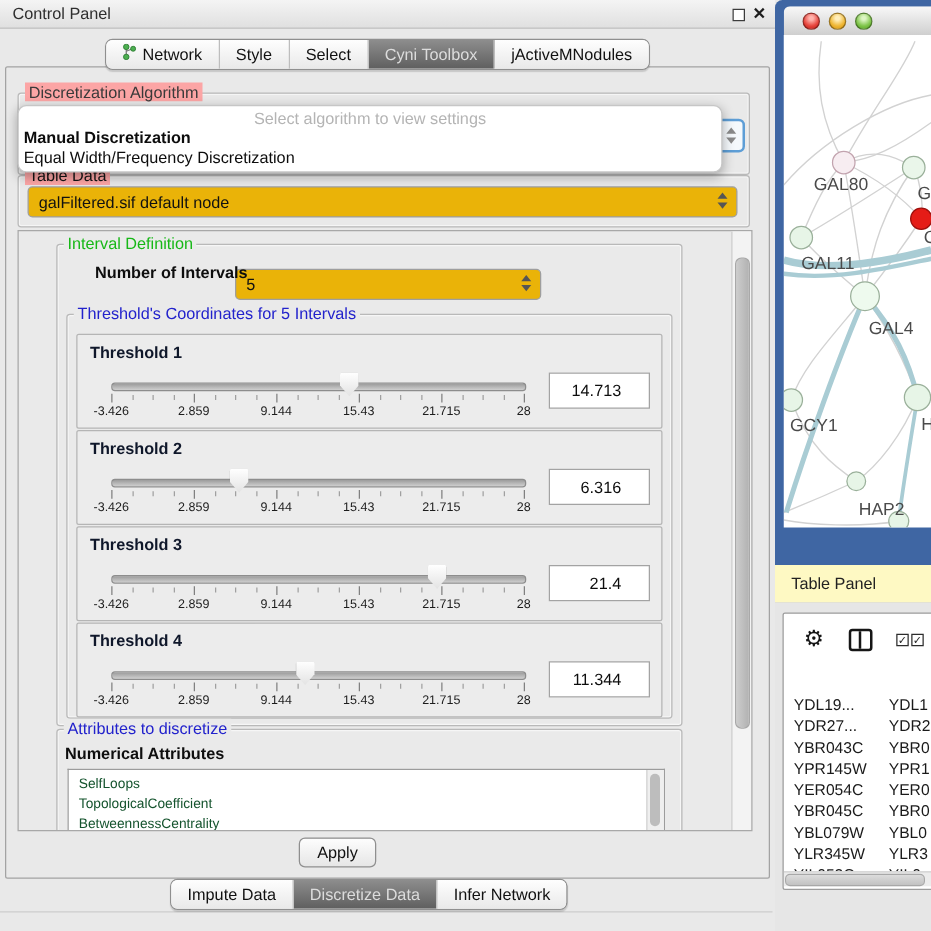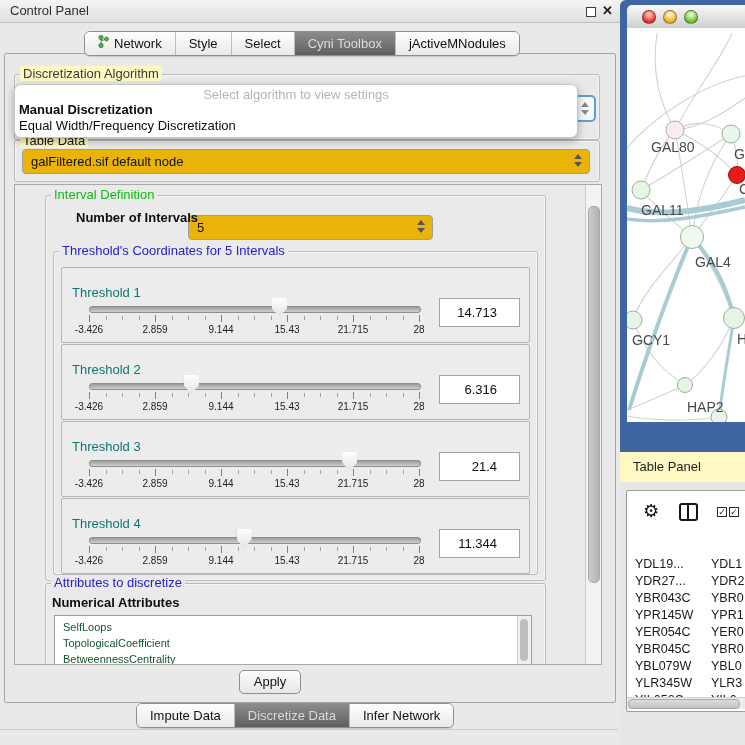--- a/index.html
+++ b/index.html
@@ -28,21 +28,21 @@
   .tabgroup .seg:first-child{border-left:none}
   .tabgroup .seg.sel{background:linear-gradient(#8d8d8d,#5f5f5f);color:#dcdcdc}
 
   
   .content-panel{left:4px;top:53px;width:610px;height:648px;border:1px solid #a3a3a3;
     background:#e9e9e9;border-radius:2px}
 
   
   .group{position:absolute;border:1px solid #b9b9b9;border-radius:3px;
     box-shadow:inset 0 0 0 1px rgba(255,255,255,.55)}
-  .gtitle{position:absolute;padding:0 3px;background:#fef9c3;font-size:13px;z-index:3;white-space:nowrap}
+  .gtitle{position:absolute;padding:0 3px;background:#fca5a5;font-size:13px;z-index:3;white-space:nowrap}
 
   
   .popup{left:14px;top:84px;width:562px;height:52px;background:#fff;border:1px solid #c6c6c6;
     border-radius:7px;box-shadow:0 3px 9px rgba(0,0,0,.3);z-index:10;overflow:hidden}
   .popup .hint{text-align:center;color:#b4b4b4;margin-top:2px;font-size:13px;line-height:15px}
   .popup .opt{padding:0 4px;font-size:13px;line-height:16px;color:#0d0d0d}
   .popup .opt.b{font-weight:bold}
 
   .combo-sliver{left:566px;top:95px;width:26px;height:23px;border:2px solid #5e9ed6;
     border-radius:5px;background:#f5f9fc;z-index:4}
@@ -56,21 +56,21 @@
 
   
   .scrollbox{left:14px;top:184px;width:586px;height:479px;border:1px solid #a8a8a8;background:#eaeaea;overflow:hidden}
   .vscroll{position:absolute;right:0;top:0;width:15px;height:100%;background:#f3f3f3;border-left:1px solid #cbcbcb}
   .vscroll .thumb{position:absolute;left:2px;width:10px;border-radius:5px;
     background:linear-gradient(90deg,#cdcdcd,#b2b2b2);border:1px solid #a8a8a8}
 
   
   .thblock{position:absolute;left:8px;width:467px;height:74px;background:#ececec;
     border:1px solid #b5b5b5;border-radius:2px}
-  .thblock .lbl{position:absolute;left:10px;top:17px;font-weight:normal;font-size:13px;color:#0f766e}
+  .thblock .lbl{position:absolute;left:10px;top:6px;font-weight:bold;font-size:13px;color:#0f172a}
   .sl-area{position:absolute;left:27px;top:33px;width:330px;height:38px}
   .sl-track{position:absolute;left:0;top:5px;width:330px;height:5px;border:1px solid #8d8d8d;
     border-radius:3px;background:linear-gradient(#9c9c9c,#cfcfcf)}
   .sl-thumb{position:absolute;top:-3px;width:15px;height:19px;
     background:linear-gradient(#ffffff,#e3e3e3);
     clip-path:polygon(6% 0,94% 0,100% 10%,100% 55%,50% 100%,0 55%,0 10%);
     filter:drop-shadow(0 0 1px #818181)}
   .tick{position:absolute;width:1px;background:#808080;top:14px;height:7px}
   .tick.minor{height:4px;background:#a0a0a0;top:15px}
   .tick-label{position:absolute;top:23px;transform:translateX(-50%);

